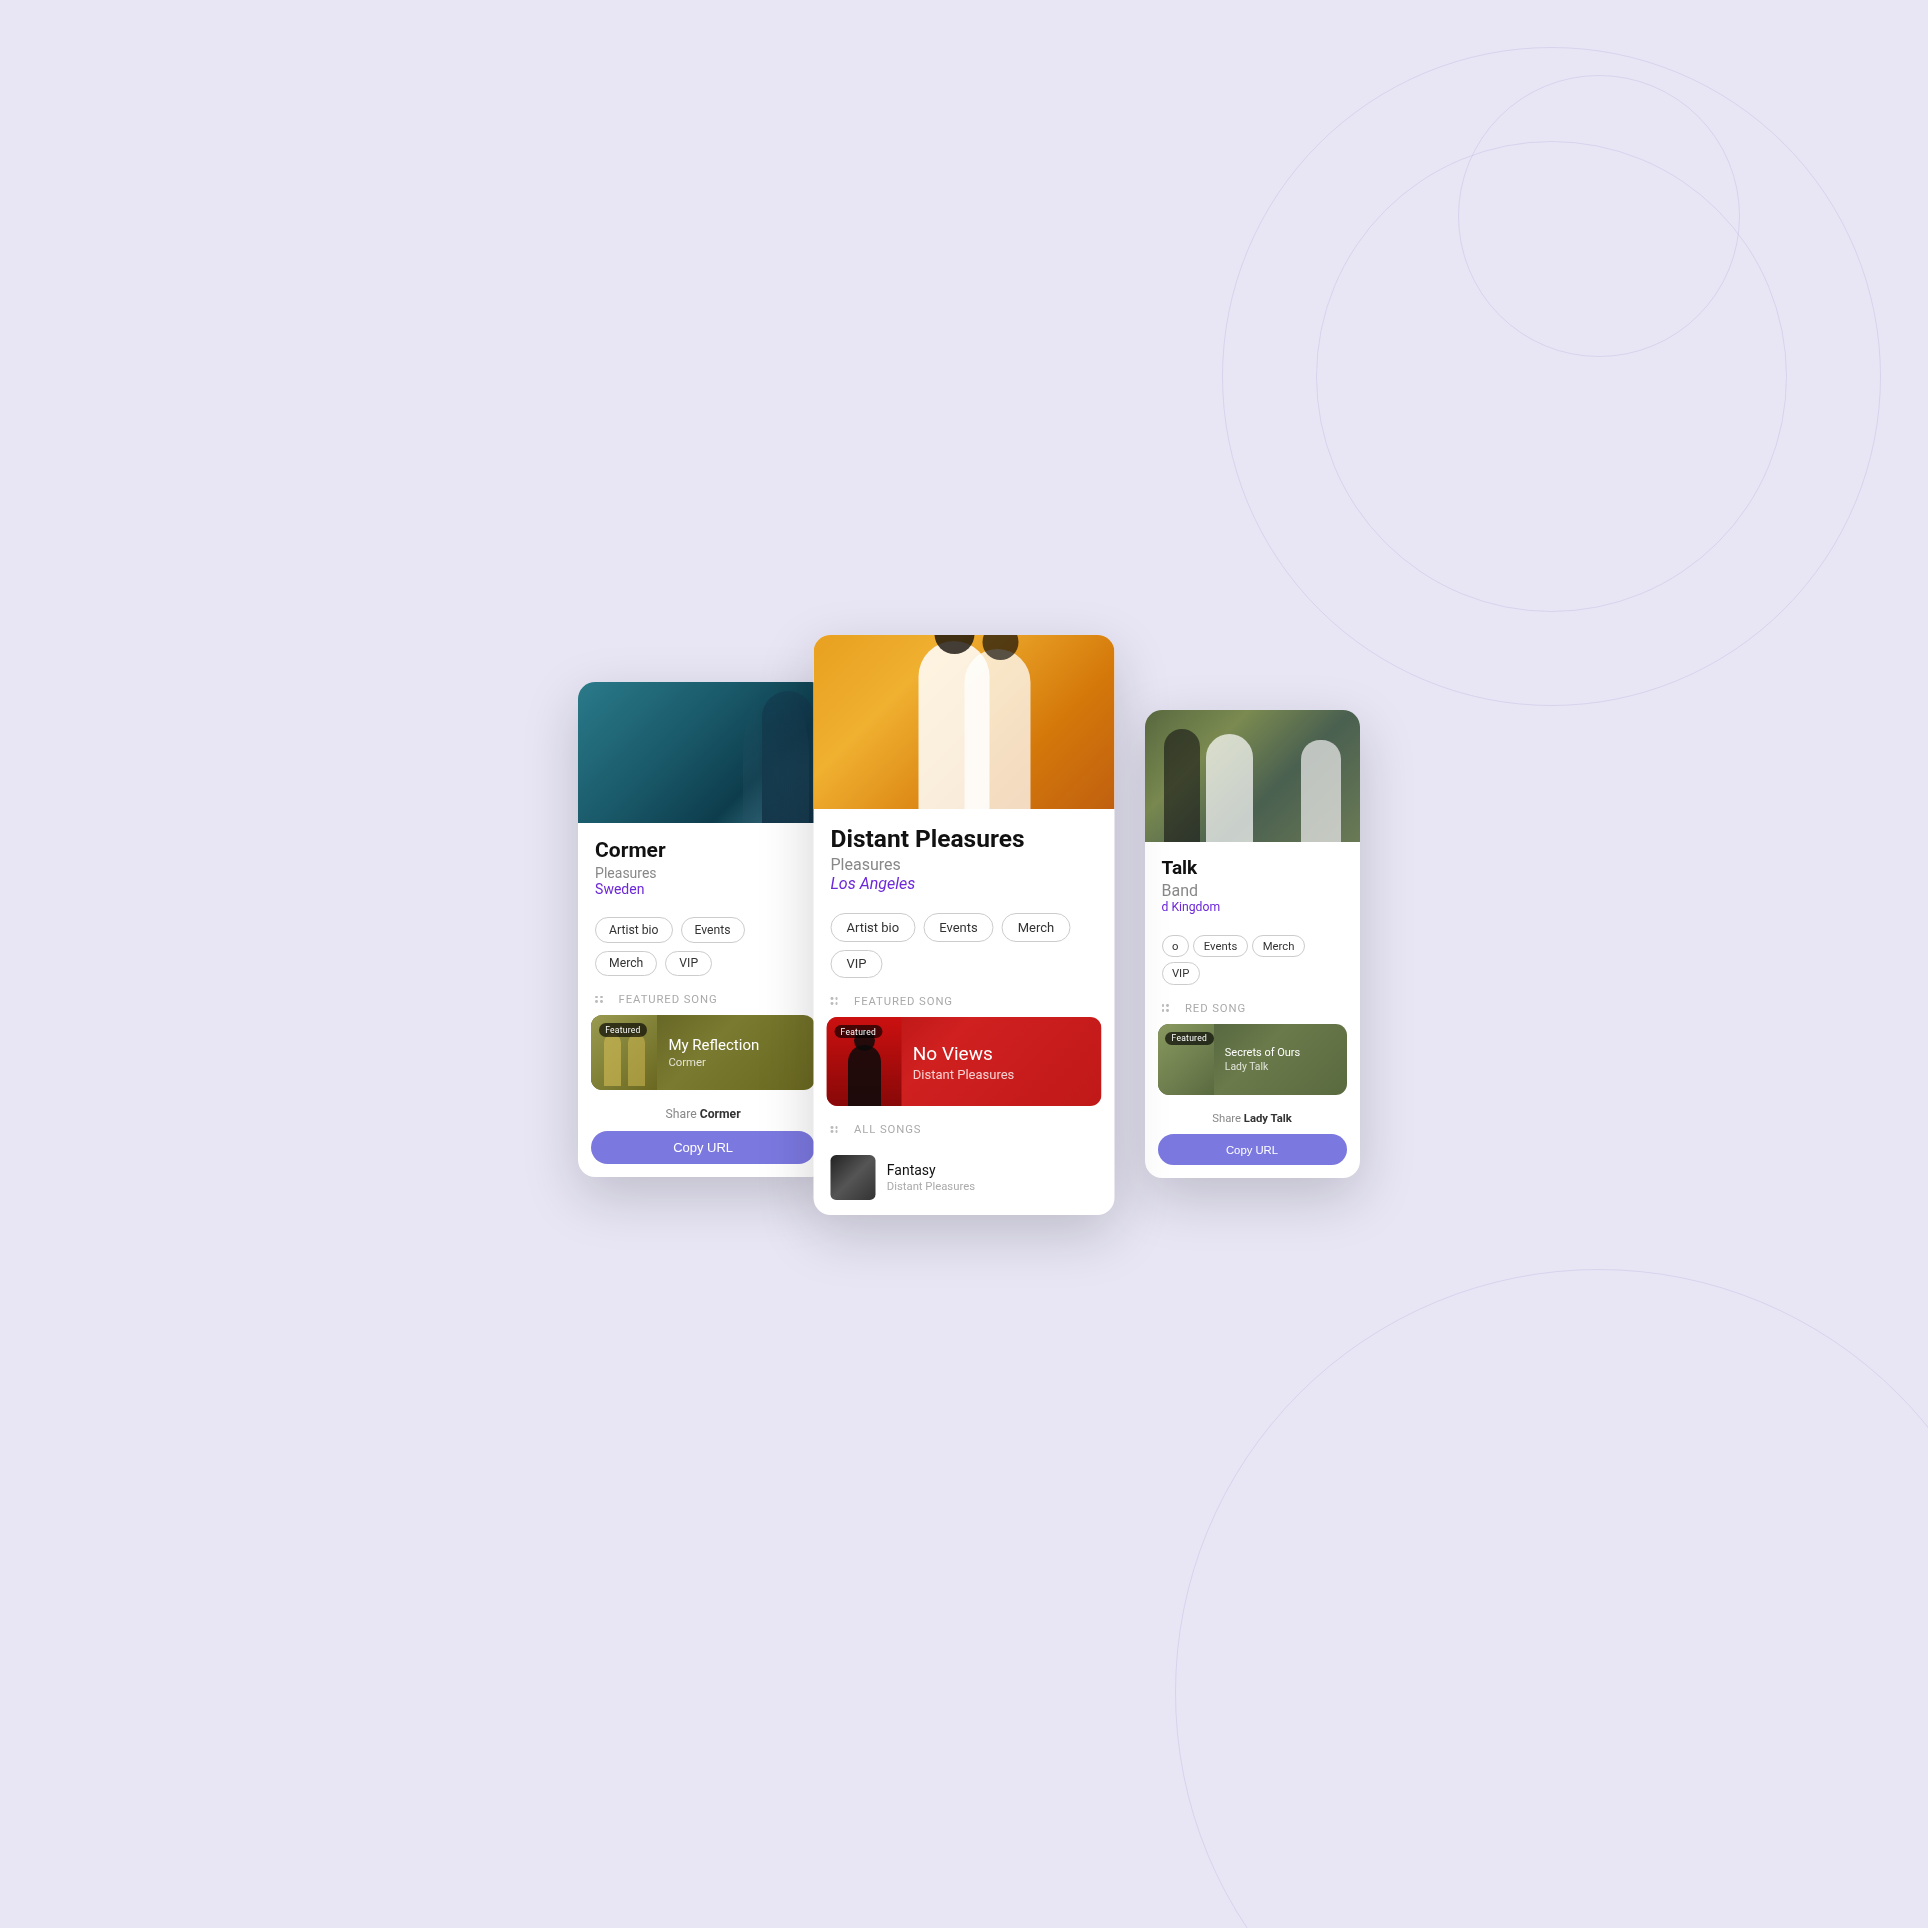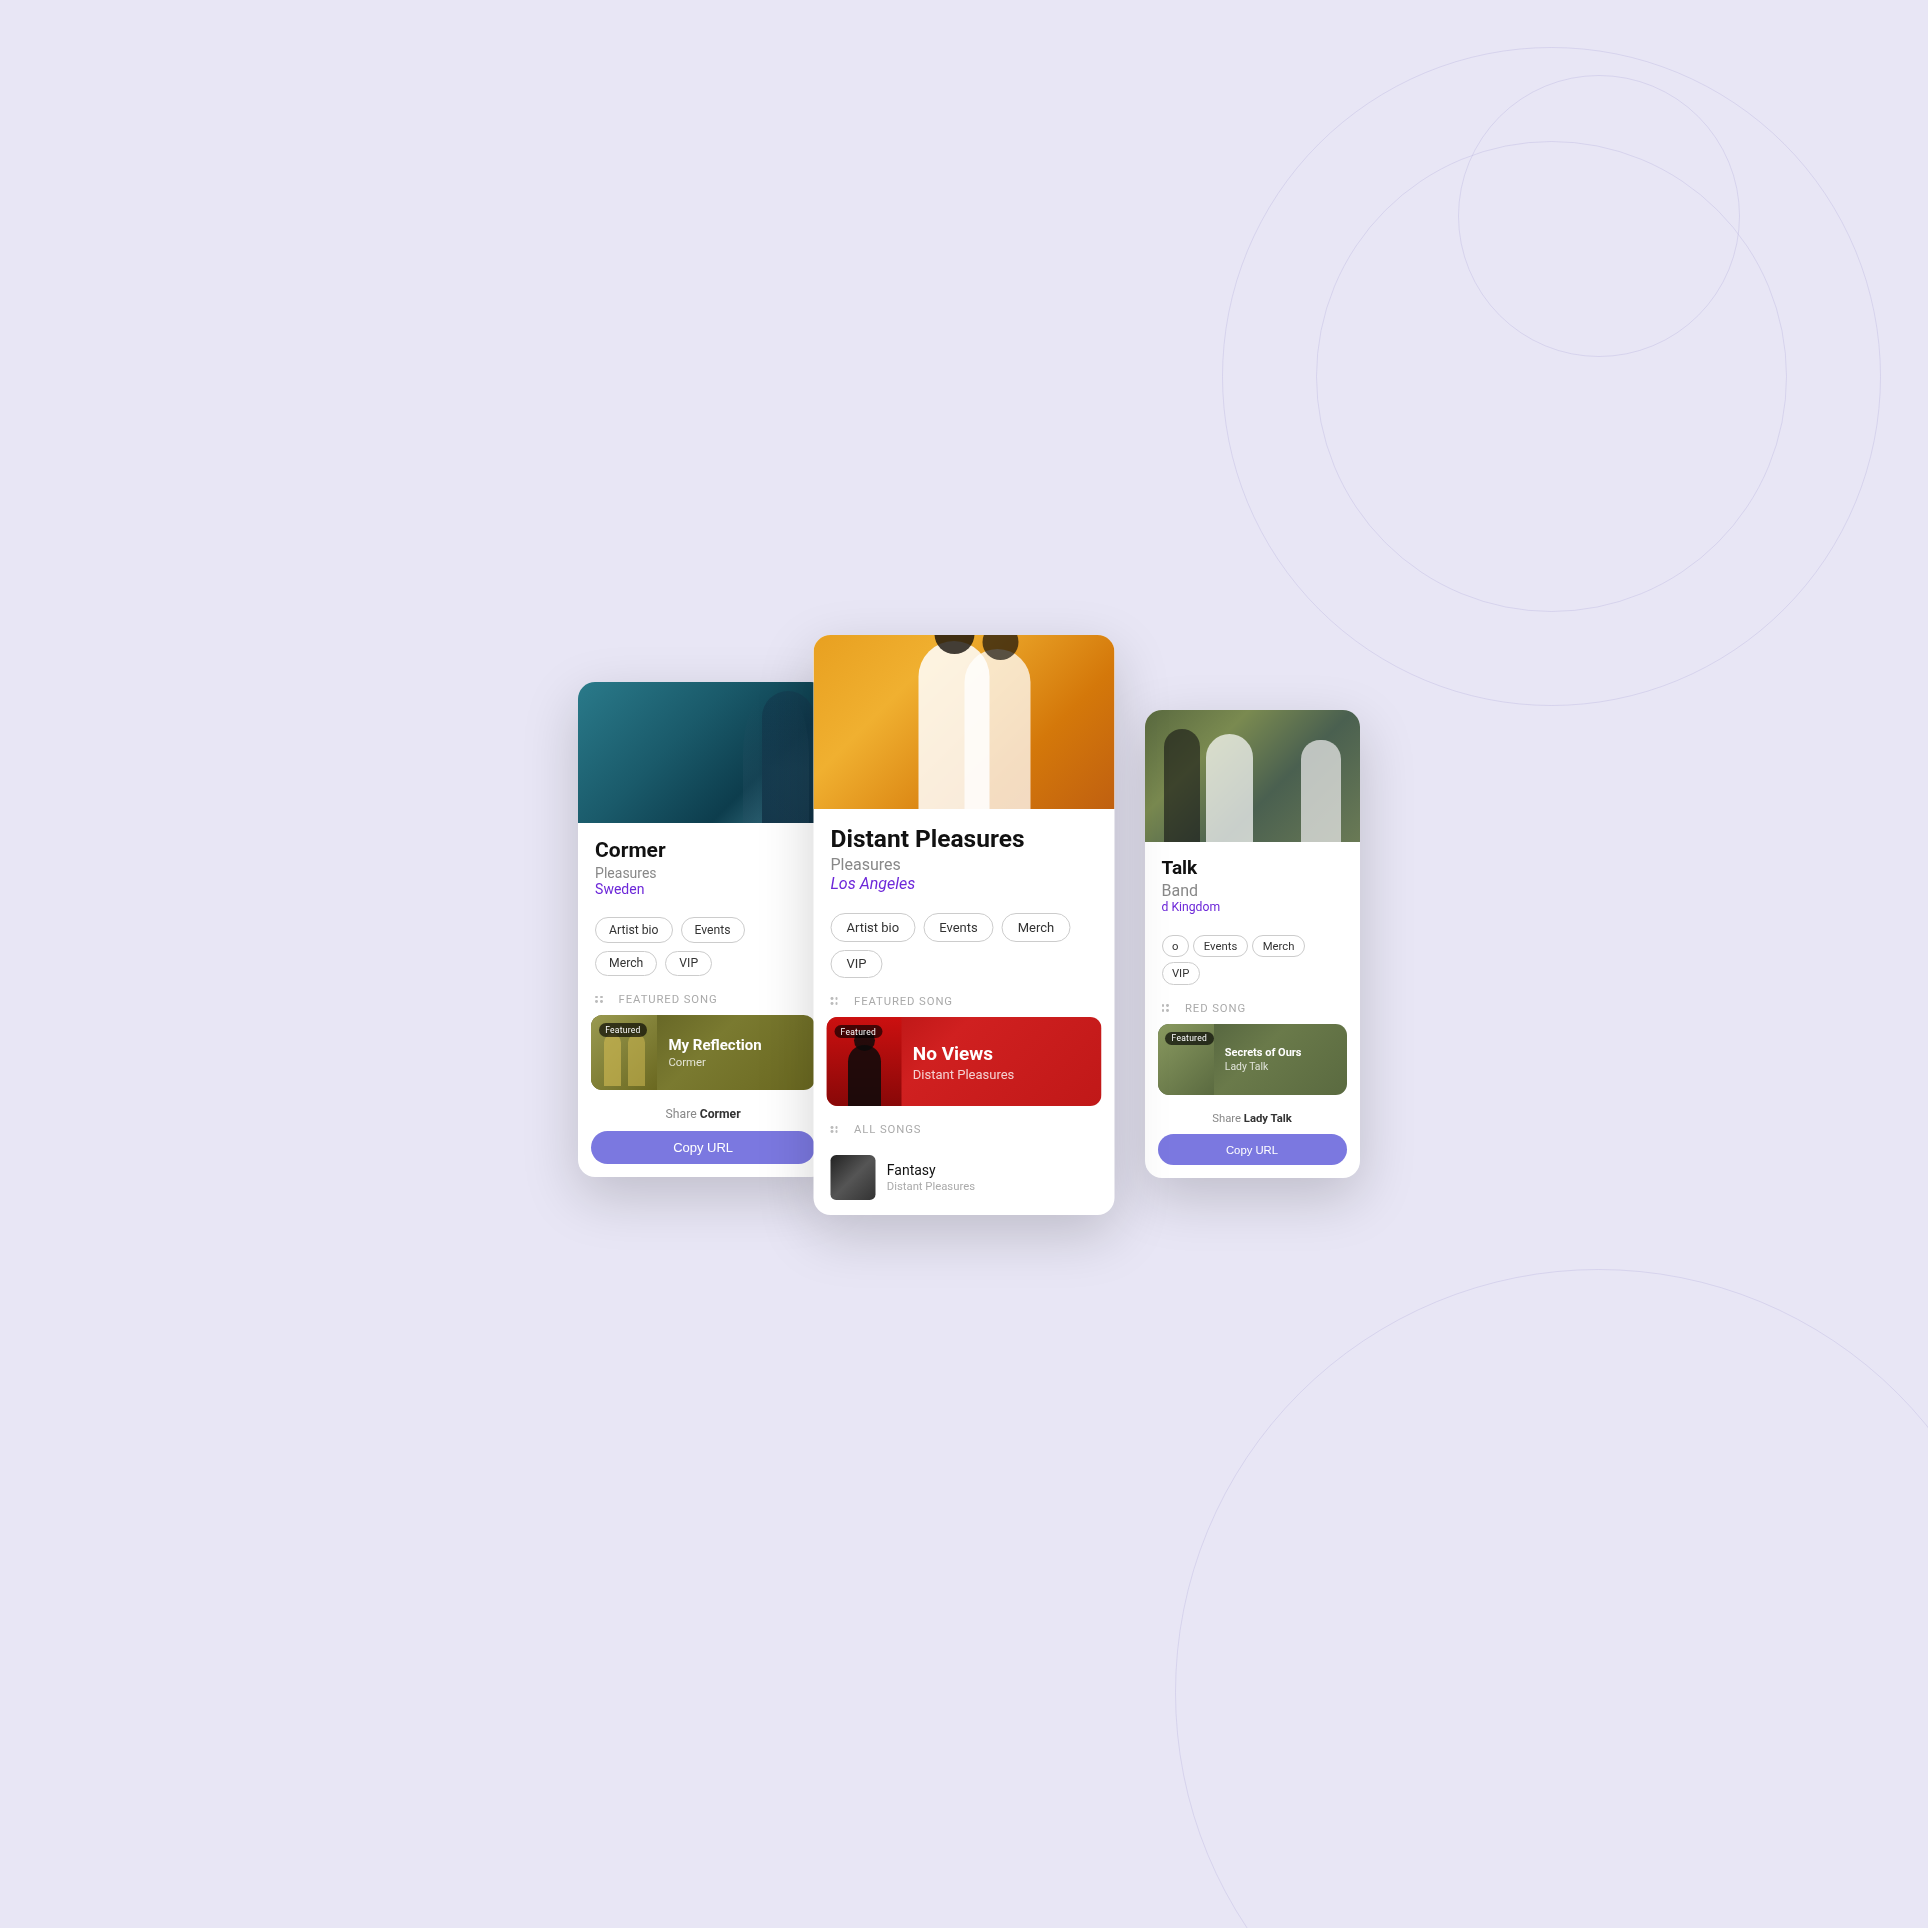--- a/index.html
+++ b/index.html
@@ -252,21 +252,21 @@
 
     .featured-info {
       padding: 0 11.3px;
       display: flex;
       flex-direction: column;
       justify-content: center;
     }
 
     .featured-title {
       font-size: 15px;
-      font-weight: 700;
+      font-weight: 400;
       color: #fff;
     }
     .card-center .featured-title { font-size: 19px; }
 
     .featured-artist {
       font-size: 11.3px;
       color: rgba(255,255,255,0.8);
       margin-top: 1.9px;
     }
     .card-center .featured-artist { font-size: 13px; }

